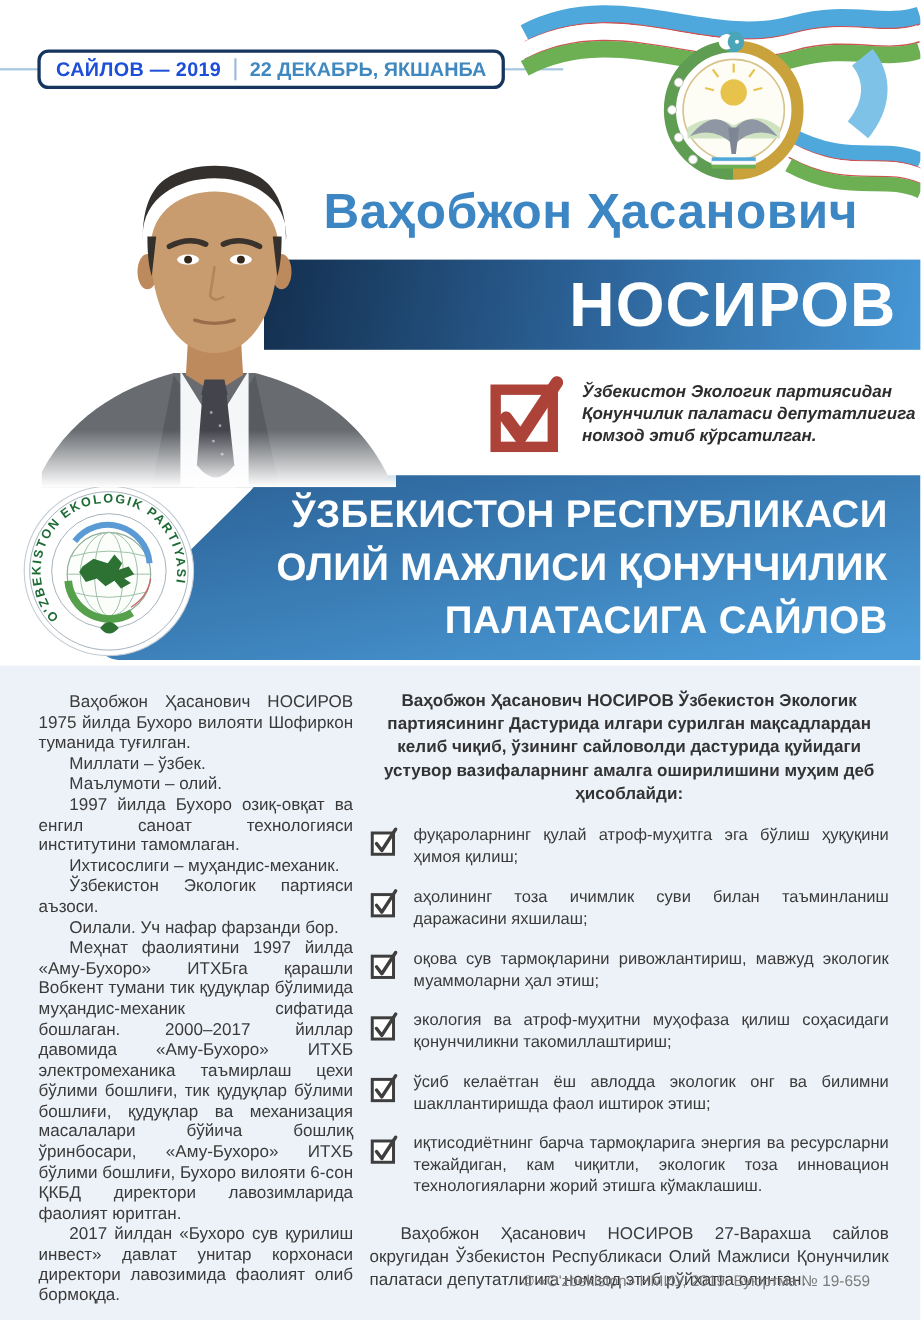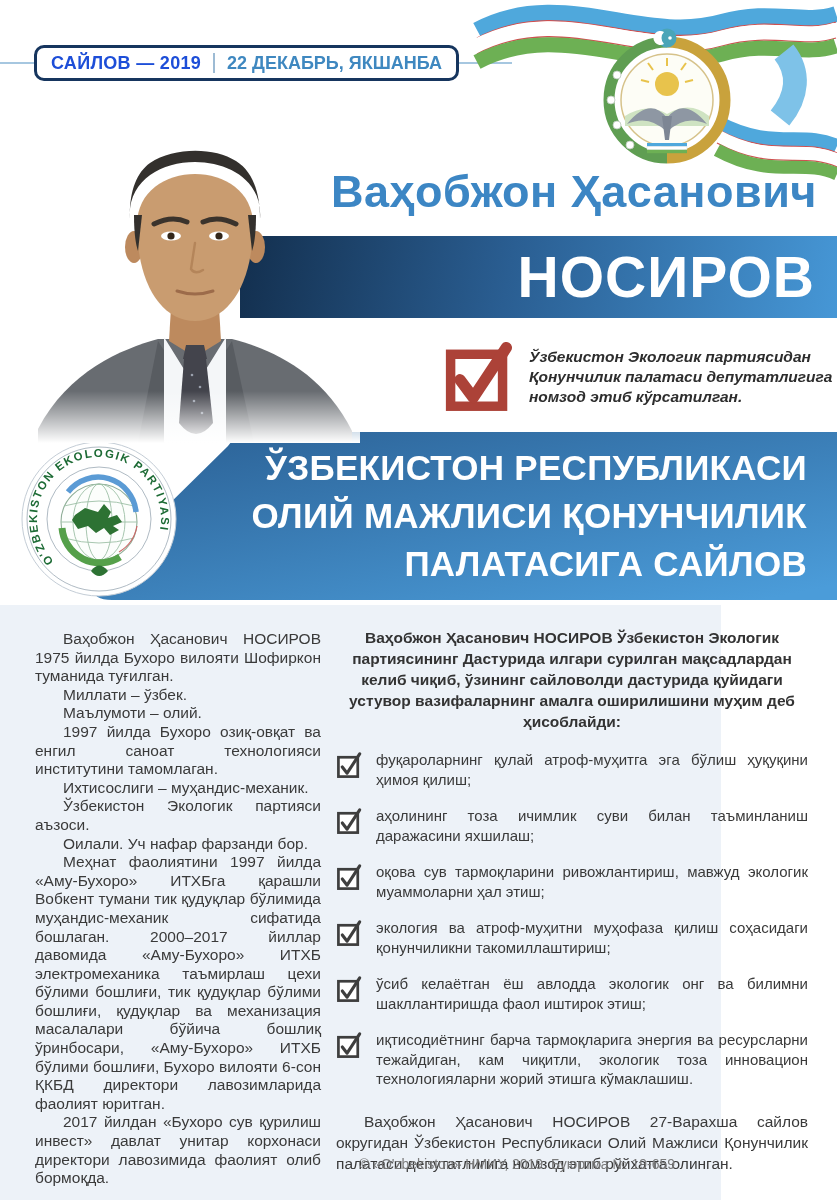--- a/index.html
+++ b/index.html
@@ -20,21 +20,21 @@
   .badge-el { color:#1d4ed8; font-weight:bold; font-size:18px; letter-spacing:.3px; white-space:nowrap; }
   .badge-sep { width:2px; height:20px; background:#9dbbd4; }
   .badge-date { color:#3f88c0; font-weight:bold; font-size:18px; white-space:nowrap; }
 
   
   .emblem-wrap { position:absolute; right:0; top:0; width:365px; height:180px; z-index:4; }
 
   
   .portrait { position:absolute; left:30px; top:95px; width:330px; height:348px; z-index:3; }
   .name-line {
-    position:absolute; right:20px; top:166px; width:560px; text-align:right;
+    position:absolute; right:20px; top:166px; width:560px; text-align:center;
     font-size:45px; font-weight:bold; color:#3c86c4; letter-spacing:.5px; z-index:2;
   }
   .surname-banner {
     position:absolute; left:240px; right:0; top:236px; height:82px; z-index:1;
     background:linear-gradient(100deg,#132f4e 0%,#2a5e92 45%,#4697d6 100%);
     display:flex; align-items:center; justify-content:flex-end; padding-right:22px; box-sizing:border-box;
   }
   .surname { color:#fff; font-weight:bold; font-size:57px; letter-spacing:1px; }
 
   
@@ -46,21 +46,21 @@
   
   .banner-section { position:absolute; left:0; top:430px; width:837px; height:172px; z-index:2; }
   .banner-shape { position:absolute; left:0; top:0; }
   .banner-text {
     position:absolute; right:30px; top:14px; text-align:right;
     color:#fff; font-weight:bold; font-size:35px; line-height:48px; letter-spacing:.3px;
   }
   .party-logo { position:absolute; left:20px; top:10px; width:158px; height:158px; }
 
   
-  .body-section { position:absolute; left:0; top:605px; width:689px; height:595px; background:#edf2f8; z-index:2;padding-left:32px; }
+  .body-section { position:absolute; left:0; top:605px; width:837px; height:595px; background:#edf2f8; z-index:2; }
   .bio {
     position:absolute; left:35px; top:25px; width:286px;
     font-size:15.5px; line-height:18.6px; color:#3a3a3a; text-align:justify;
   }
   .bio p { margin:0; text-indent:28px; }
 
   .program { position:absolute; left:336px; top:22px; width:472px; color:#3a3a3a; }
   .program-intro {
     font-weight:bold; text-align:center; font-size:15.5px; line-height:21px; color:#333; margin:0 0 18px 0;
   }

